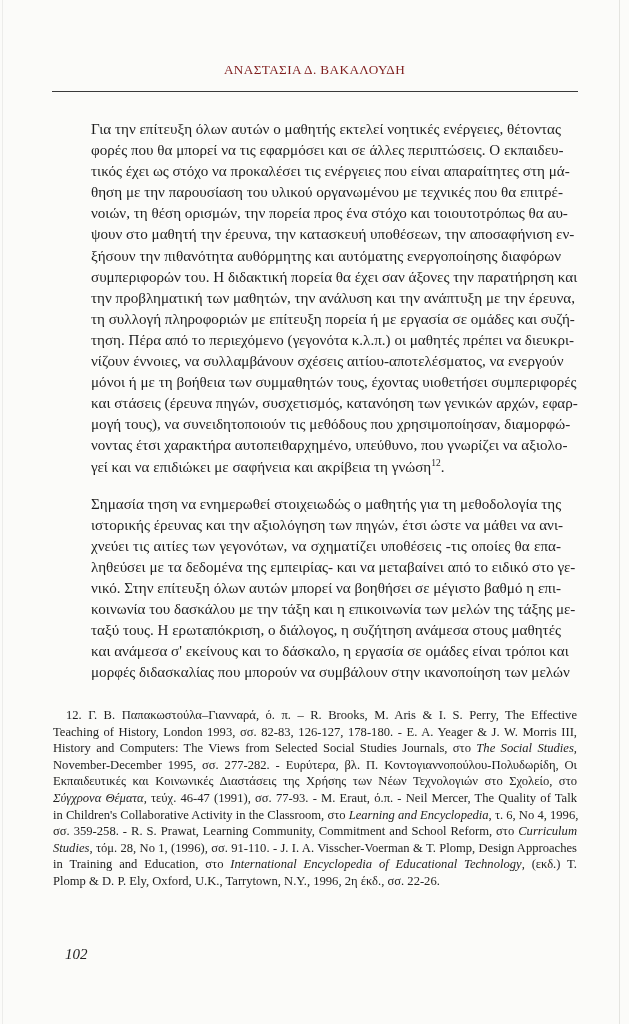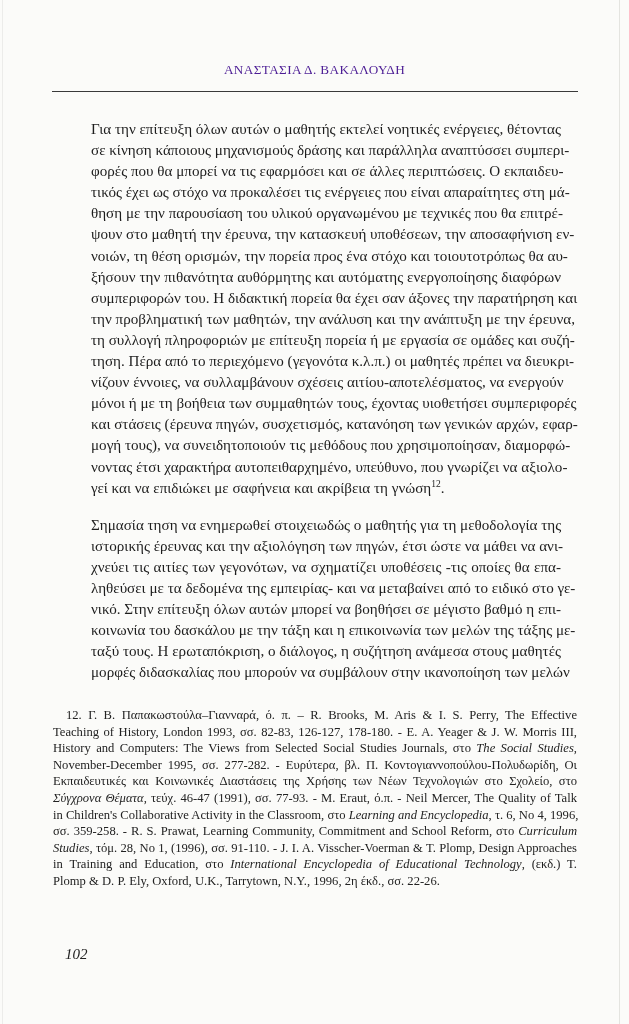--- a/index.html
+++ b/index.html
@@ -14,21 +14,21 @@
     position: absolute; left: 619px; top: 0; width: 1px; height: 1024px;
     background: #e4e4e0;
   }
   .edge-left {
     position: absolute; left: 2px; top: 0; width: 1px; height: 1024px;
     background: #ececea;
   }
   .running-head {
     position: absolute; left: 52px; width: 525px; top: 62px;
     text-align: center; font-size: 13.2px; letter-spacing: 0.4px;
-    color: #4c1d95;
+    color: #7f1d1d;
   }
   .head-rule {
     position: absolute; left: 52px; width: 526px; top: 91px; height: 1px;
     background: #3a3a3a;
   }
   .body-text {
     position: absolute; left: 53px; width: 524px; top: 103px;
     font-size: 15.1px; line-height: 21.1px;
     text-align: justify;
   }
@@ -53,46 +53,46 @@
 
 <div class="edge-left"></div>
 <div class="edge-right"></div>
 
 <div class="running-head">ΑΝΑΣΤΑΣΙΑ Δ. ΒΑΚΑΛΟΥΔΗ</div>
 <div class="head-rule"></div>
 
 <div class="body-text">
   <p id="para-0">
       <span class="line" style="text-indent: 22px;">Για την επίτευξη όλων αυτών ο μαθητής εκτελεί νοητικές ενέργειες, θέτοντας</span>
-      <span class="line">σε κίνηση κάποιους μηχανισμούς δράσης και παράλληλα αναπτύσσει συμπερι-</span>
       <span class="line">φορές που θα μπορεί να τις εφαρμόσει και σε άλλες περιπτώσεις. Ο εκπαιδευ-</span>
       <span class="line">τικός έχει ως στόχο να προκαλέσει τις ενέργειες που είναι απαραίτητες στη μά-</span>
       <span class="line">θηση με την παρουσίαση του υλικού οργανωμένου με τεχνικές που θα επιτρέ-</span>
+      <span class="line">νοιών, τη θέση ορισμών, την πορεία προς ένα στόχο και τοιουτοτρόπως θα αυ-</span>
       <span class="line">ψουν στο μαθητή την έρευνα, την κατασκευή υποθέσεων, την αποσαφήνιση εν-</span>
-      <span class="line">νοιών, τη θέση ορισμών, την πορεία προς ένα στόχο και τοιουτοτρόπως θα αυ-</span>
       <span class="line">ξήσουν την πιθανότητα αυθόρμητης και αυτόματης ενεργοποίησης διαφόρων</span>
       <span class="line">συμπεριφορών του. Η διδακτική πορεία θα έχει σαν άξονες την παρατήρηση και</span>
       <span class="line">την προβληματική των μαθητών, την ανάλυση και την ανάπτυξη με την έρευνα,</span>
       <span class="line">τη συλλογή πληροφοριών με επίτευξη πορεία ή με εργασία σε ομάδες και συζή-</span>
       <span class="line">τηση. Πέρα από το περιεχόμενο (γεγονότα κ.λ.π.) οι μαθητές πρέπει να διευκρι-</span>
       <span class="line">νίζουν έννοιες, να συλλαμβάνουν σχέσεις αιτίου-αποτελέσματος, να ενεργούν</span>
       <span class="line">μόνοι ή με τη βοήθεια των συμμαθητών τους, έχοντας υιοθετήσει συμπεριφορές</span>
       <span class="line">και στάσεις (έρευνα πηγών, συσχετισμός, κατανόηση των γενικών αρχών, εφαρ-</span>
       <span class="line">μογή τους), να συνειδητοποιούν τις μεθόδους που χρησιμοποίησαν, διαμορφώ-</span>
       <span class="line">νοντας έτσι χαρακτήρα αυτοπειθαρχημένο, υπεύθυνο, που γνωρίζει να αξιολο-</span>
       <span class="line last">γεί και να επιδιώκει με σαφήνεια και ακρίβεια τη γνώση<sup>12</sup>.</span>
     </p>
   <p id="para-1">
       <span class="line" style="text-indent: 22px;">Σημασία τηση να ενημερωθεί στοιχειωδώς ο μαθητής για τη μεθοδολογία της</span>
       <span class="line">ιστορικής έρευνας και την αξιολόγηση των πηγών, έτσι ώστε να μάθει να ανι-</span>
       <span class="line">χνεύει τις αιτίες των γεγονότων, να σχηματίζει υποθέσεις -τις οποίες θα επα-</span>
       <span class="line">ληθεύσει με τα δεδομένα της εμπειρίας- και να μεταβαίνει από το ειδικό στο γε-</span>
       <span class="line">νικό. Στην επίτευξη όλων αυτών μπορεί να βοηθήσει σε μέγιστο βαθμό η επι-</span>
       <span class="line">κοινωνία του δασκάλου με την τάξη και η επικοινωνία των μελών της τάξης με-</span>
       <span class="line">ταξύ τους. Η ερωταπόκριση, ο διάλογος, η συζήτηση ανάμεσα στους μαθητές</span>
+      <span class="line">και ανάμεσα σ' εκείνους και το δάσκαλο, η εργασία σε ομάδες είναι τρόποι και</span>
       <span class="line">μορφές διδασκαλίας που μπορούν να συμβάλουν στην ικανοποίηση των μελών</span>
     </p>
 </div>
 
 <div class="footnotes" id="footnotes">
     <span class="line fn-first"><span>12. </span><span>Γ. Β. Παπακωστούλα–Γιανναρά, ό. π. – R. Brooks, M. Aris &amp; I. S. Perry, The Effective</span></span>
     <span class="line"><span>Teaching of History, London 1993, σσ. 82-83, 126-127, 178-180. - E. A. Yeager &amp; J. W. Morris III,</span></span>
     <span class="line"><span>History and Computers: The Views from Selected Social Studies Journals, στο </span><i>The Social Studies</i><span>,</span></span>
     <span class="line"><span>November-December 1995, σσ. 277-282. - Ευρύτερα, βλ. Π. Κοντογιαννοπούλου-Πολυδωρίδη, Οι</span></span>
     <span class="line"><span>Εκπαιδευτικές και Κοινωνικές Διαστάσεις της Χρήσης των Νέων Τεχνολογιών στο Σχολείο, στο</span></span>

